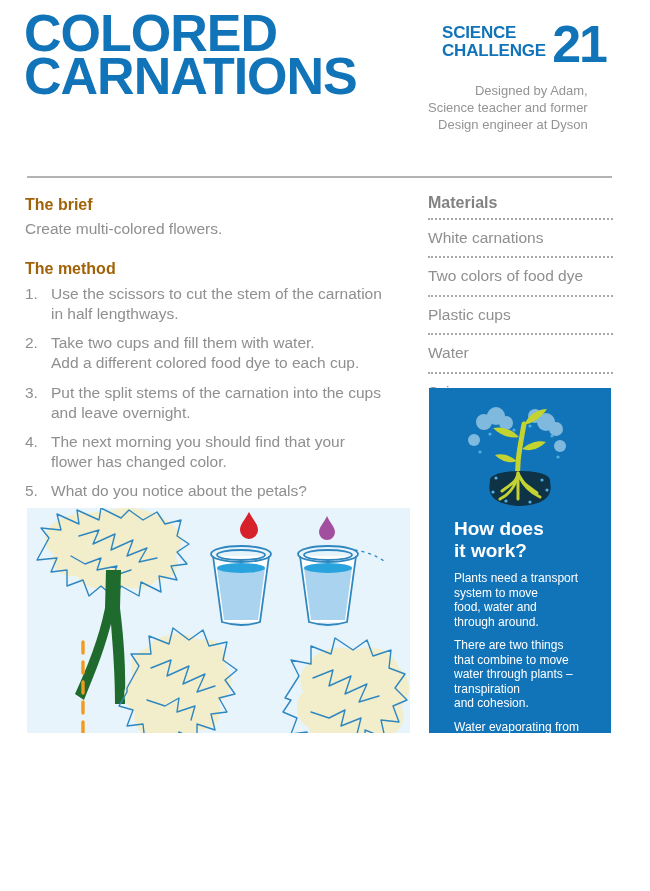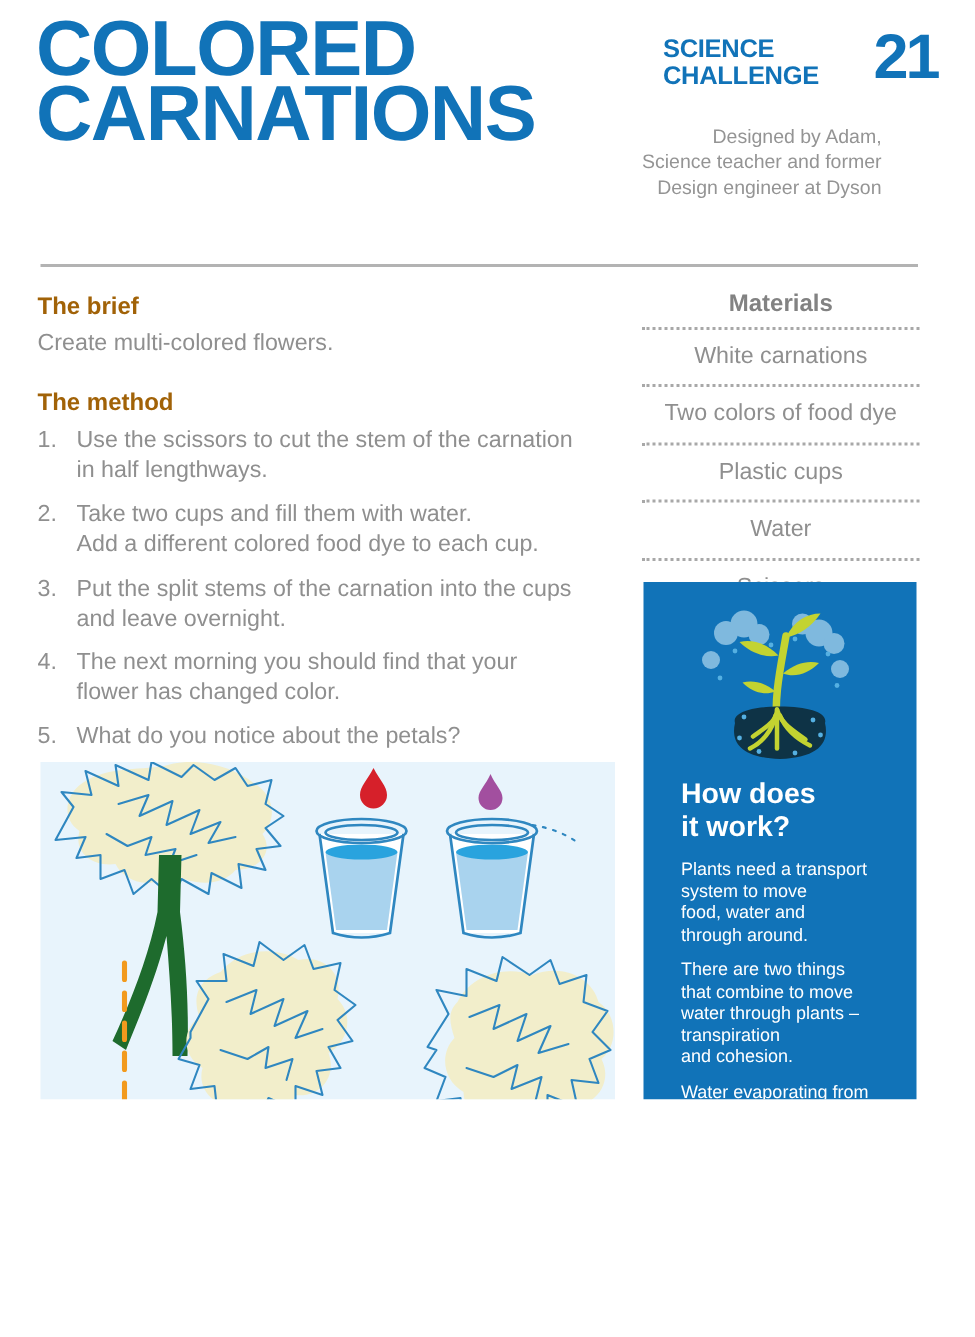--- a/index.html
+++ b/index.html
@@ -14,22 +14,22 @@
     letter-spacing:-1px;
   }
   .title span{display:block;}
   .kicker{
     position:absolute;left:428px;top:10px;margin:14px;
     font-size:17px;line-height:1.06;font-weight:700;color:var(--brand_blue);
     letter-spacing:-0.2px;
   }
   .kicker span{display:block;}
   .challenge-num{
-    position:absolute;left:565px;top:14px;width:60px;text-align:right;
-    font-size:42px;font-weight:700;color:var(--brand_blue);letter-spacing:-2px;
+    position:absolute;left:546px;top:14px;width:60px;text-align:right;
+    font-size:52px;font-weight:700;color:var(--brand_blue);letter-spacing:-2px;
   }
   .byline{position:absolute;left:428px;top:82px;font-size:13px;line-height:1.32;color:#949494;}
   .byline span{display:block;text-align:right;}
   .rule{position:absolute;left:27px;top:176px;width:585px;height:2px;background:#b3b3b3;}
 
   
   .leftcol{position:absolute;left:25px;top:190px;width:392px;color:var(--text_gray);}
   .sec-h{margin:6px 0 6px;font-size:16px;font-weight:700;color:#a16207;}
   .brief-t{margin:0 0 22px;font-size:15.5px;}
   .steps{list-style:none;margin:4px 0 0;padding:0;}
@@ -53,21 +53,21 @@
   .purplewater{fill:var(--purple_water);}
   .purpledye{fill:var(--purple_dye);}
   .drop-red{fill:var(--red);}
   .drop-purple{fill:var(--purple);}
   .dash{stroke:var(--orange);stroke-width:3.4;stroke-dasharray:11 9;fill:none;stroke-linecap:round;}
   .blade{fill:#a8a5c8;}
   .handle{fill:none;stroke:var(--red);stroke-width:5;}
   .handlestub{stroke:var(--red);stroke-width:5;stroke-linecap:round;}
 
   
-  .materials{position:absolute;left:428px;top:192px;width:185px;text-align:center;}
+  .materials{position:absolute;left:428px;top:192px;width:185px;}
   .materials-h{margin:0;padding:2px 0 6px;font-size:16px;font-weight:700;color:#828282;
     border-bottom:2px dotted #a8a8a8;}
   .material{font-size:15.5px;color:var(--text_gray);padding:8px 0 9px;
     border-bottom:2px dotted #a8a8a8;white-space:pre-line;line-height:1.25;}
   .material:last-child{border-bottom:none;}
 
   .bluebox{
     position:absolute;left:429px;top:388px;width:182px;height:493px;
     background:var(--box_bg);color:#fff;box-sizing:border-box;
   }

